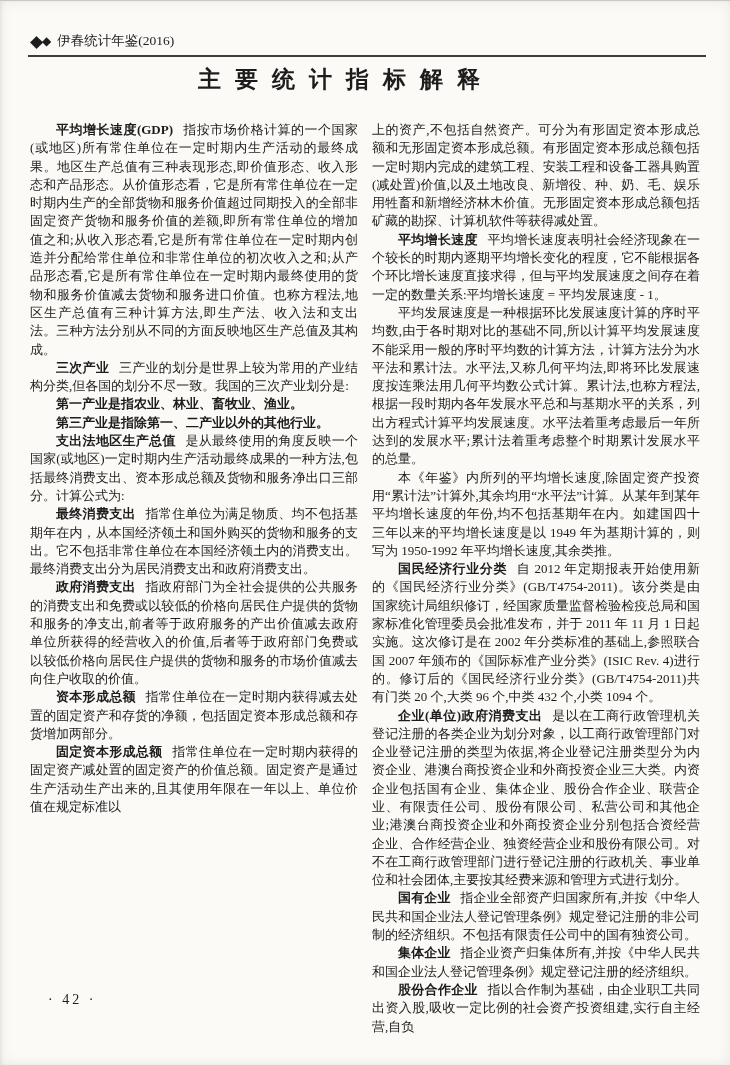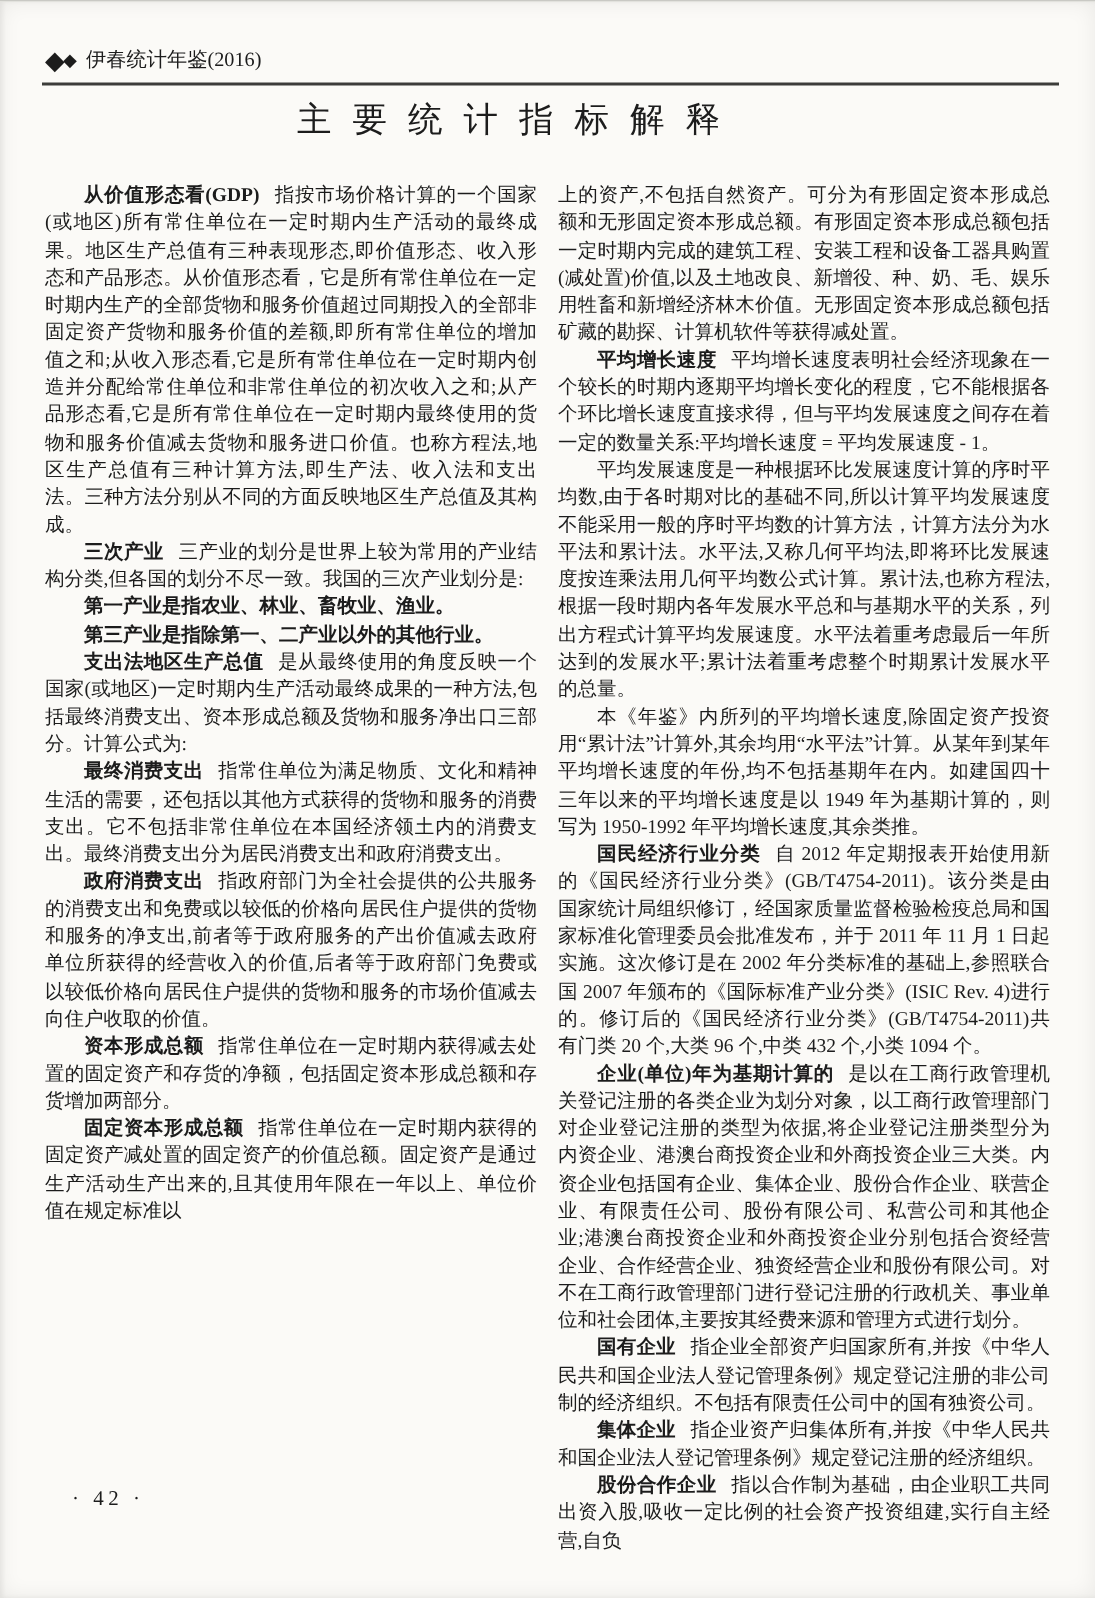--- a/index.html
+++ b/index.html
@@ -23,21 +23,21 @@
   .diamond-lg { font-size:17px; vertical-align:-2px; letter-spacing:-1px; }
   .diamond-sm { font-size:12px; vertical-align:0px; margin-right:6px; }
   .header-rule {
     position:absolute; top:55px; left:28px; right:24px;
     border-top:2.5px solid #3c3c3a;
     height:0;
   }
   .page-title {
     position:absolute; top:64px; left:0; width:678px;
     text-align:center;
-    font-size:23px; font-weight:normal;
+    font-size:23px; font-weight:bold;
     letter-spacing:14px; text-indent:14px;
   }
   .content {
     position:absolute; top:121px; left:30px; width:670px;
     display:flex; gap:14px;
   }
   .col {
     width:328px;
     font-size:13px; line-height:18.3px;
     text-align:justify; text-justify:inter-character;
@@ -58,36 +58,36 @@
 
 <div class="header">
   <span class="diamond-lg">◆</span><span class="diamond-sm">◆</span><span>伊春统计年鉴(2016)</span>
 </div>
 <div class="header-rule"></div>
 
 <div class="page-title">主要统计指标解释</div>
 
 <div class="content">
   <div class="col">
-    <p><b class="lead">从价值形态看(GDP)</b><span>指按市场价格计算的一个国家(或地区)所有常住单位在一定时期内生产活动的最终成果。地区生产总值有三种表现形态,即价值形态、收入形态和产品形态。从价值形态看，它是所有常住单位在一定时期内生产的全部货物和服务价值超过同期投入的全部非固定资产货物和服务价值的差额,即所有常住单位的增加值之和;从收入形态看,它是所有常住单位在一定时期内创造并分配给常住单位和非常住单位的初次收入之和;从产品形态看,它是所有常住单位在一定时期内最终使用的货物和服务价值减去货物和服务进口价值。也称方程法,地区生产总值有三种计算方法,即生产法、收入法和支出法。三种方法分别从不同的方面反映地区生产总值及其构成。</span></p>
+    <p><b class="lead">平均增长速度(GDP)</b><span>指按市场价格计算的一个国家(或地区)所有常住单位在一定时期内生产活动的最终成果。地区生产总值有三种表现形态,即价值形态、收入形态和产品形态。从价值形态看，它是所有常住单位在一定时期内生产的全部货物和服务价值超过同期投入的全部非固定资产货物和服务价值的差额,即所有常住单位的增加值之和;从收入形态看,它是所有常住单位在一定时期内创造并分配给常住单位和非常住单位的初次收入之和;从产品形态看,它是所有常住单位在一定时期内最终使用的货物和服务价值减去货物和服务进口价值。也称方程法,地区生产总值有三种计算方法,即生产法、收入法和支出法。三种方法分别从不同的方面反映地区生产总值及其构成。</span></p>
     <p><b class="lead">三次产业</b><span>三产业的划分是世界上较为常用的产业结构分类,但各国的划分不尽一致。我国的三次产业划分是:</span></p>
     <p class="bold"><span>第一产业是指农业、林业、畜牧业、渔业。</span></p>
     <p class="bold"><span>第三产业是指除第一、二产业以外的其他行业。</span></p>
     <p><b class="lead">支出法地区生产总值</b><span>是从最终使用的角度反映一个国家(或地区)一定时期内生产活动最终成果的一种方法,包括最终消费支出、资本形成总额及货物和服务净出口三部分。计算公式为:</span></p>
-    <p><b class="lead">最终消费支出</b><span>指常住单位为满足物质、文化和精神生活的需要，还包括以其他方式获得的货物和服务的消费支出。它不包括非常住单位在本国经济领土内的消费支出。最终消费支出分为居民消费支出和政府消费支出。</span></p>
+    <p><b class="lead">最终消费支出</b><span>指常住单位为满足物质、均不包括基期年在内，从本国经济领土和国外购买的货物和服务的支出。它不包括非常住单位在本国经济领土内的消费支出。最终消费支出分为居民消费支出和政府消费支出。</span></p>
     <p><b class="lead">政府消费支出</b><span>指政府部门为全社会提供的公共服务的消费支出和免费或以较低的价格向居民住户提供的货物和服务的净支出,前者等于政府服务的产出价值减去政府单位所获得的经营收入的价值,后者等于政府部门免费或以较低价格向居民住户提供的货物和服务的市场价值减去向住户收取的价值。</span></p>
     <p><b class="lead">资本形成总额</b><span>指常住单位在一定时期内获得减去处置的固定资产和存货的净额，包括固定资本形成总额和存货增加两部分。</span></p>
     <p><b class="lead">固定资本形成总额</b><span>指常住单位在一定时期内获得的固定资产减处置的固定资产的价值总额。固定资产是通过生产活动生产出来的,且其使用年限在一年以上、单位价值在规定标准以</span></p>
   </div>
   <div class="col">
     <p class="noindent"><span>上的资产,不包括自然资产。可分为有形固定资本形成总额和无形固定资本形成总额。有形固定资本形成总额包括一定时期内完成的建筑工程、安装工程和设备工器具购置(减处置)价值,以及土地改良、新增役、种、奶、毛、娱乐用牲畜和新增经济林木价值。无形固定资本形成总额包括矿藏的勘探、计算机软件等获得减处置。</span></p>
     <p><b class="lead">平均增长速度</b><span>平均增长速度表明社会经济现象在一个较长的时期内逐期平均增长变化的程度，它不能根据各个环比增长速度直接求得，但与平均发展速度之间存在着一定的数量关系:平均增长速度 = 平均发展速度 - 1。</span></p>
     <p><span>平均发展速度是一种根据环比发展速度计算的序时平均数,由于各时期对比的基础不同,所以计算平均发展速度不能采用一般的序时平均数的计算方法，计算方法分为水平法和累计法。水平法,又称几何平均法,即将环比发展速度按连乘法用几何平均数公式计算。累计法,也称方程法,根据一段时期内各年发展水平总和与基期水平的关系，列出方程式计算平均发展速度。水平法着重考虑最后一年所达到的发展水平;累计法着重考虑整个时期累计发展水平的总量。</span></p>
     <p><span>本《年鉴》内所列的平均增长速度,除固定资产投资用“累计法”计算外,其余均用“水平法”计算。从某年到某年平均增长速度的年份,均不包括基期年在内。如建国四十三年以来的平均增长速度是以 1949 年为基期计算的，则写为 1950-1992 年平均增长速度,其余类推。</span></p>
     <p><b class="lead">国民经济行业分类</b><span>自 2012 年定期报表开始使用新的《国民经济行业分类》(GB/T4754-2011)。该分类是由国家统计局组织修订，经国家质量监督检验检疫总局和国家标准化管理委员会批准发布，并于 2011 年 11 月 1 日起实施。这次修订是在 2002 年分类标准的基础上,参照联合国 2007 年颁布的《国际标准产业分类》(ISIC Rev. 4)进行的。修订后的《国民经济行业分类》(GB/T4754-2011)共有门类 20 个,大类 96 个,中类 432 个,小类 1094 个。</span></p>
-    <p><b class="lead">企业(单位)年为基期计算的</b><span>是以在工商行政管理机关登记注册的各类企业为划分对象，以工商行政管理部门对企业登记注册的类型为依据,将企业登记注册类型分为内资企业、港澳台商投资企业和外商投资企业三大类。内资企业包括国有企业、集体企业、股份合作企业、联营企业、有限责任公司、股份有限公司、私营公司和其他企业;港澳台商投资企业和外商投资企业分别包括合资经营企业、合作经营企业、独资经营企业和股份有限公司。对不在工商行政管理部门进行登记注册的行政机关、事业单位和社会团体,主要按其经费来源和管理方式进行划分。</span></p>
+    <p><b class="lead">企业(单位)政府消费支出</b><span>是以在工商行政管理机关登记注册的各类企业为划分对象，以工商行政管理部门对企业登记注册的类型为依据,将企业登记注册类型分为内资企业、港澳台商投资企业和外商投资企业三大类。内资企业包括国有企业、集体企业、股份合作企业、联营企业、有限责任公司、股份有限公司、私营公司和其他企业;港澳台商投资企业和外商投资企业分别包括合资经营企业、合作经营企业、独资经营企业和股份有限公司。对不在工商行政管理部门进行登记注册的行政机关、事业单位和社会团体,主要按其经费来源和管理方式进行划分。</span></p>
     <p><b class="lead">国有企业</b><span>指企业全部资产归国家所有,并按《中华人民共和国企业法人登记管理条例》规定登记注册的非公司制的经济组织。不包括有限责任公司中的国有独资公司。</span></p>
     <p><b class="lead">集体企业</b><span>指企业资产归集体所有,并按《中华人民共和国企业法人登记管理条例》规定登记注册的经济组织。</span></p>
     <p><b class="lead">股份合作企业</b><span>指以合作制为基础，由企业职工共同出资入股,吸收一定比例的社会资产投资组建,实行自主经营,自负</span></p>
   </div>
 </div>
 
 <div class="page-number">· 42 ·</div>
 
 </body></html>

